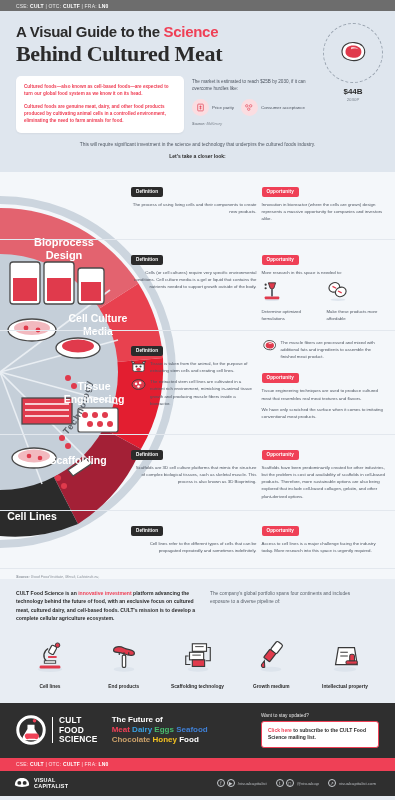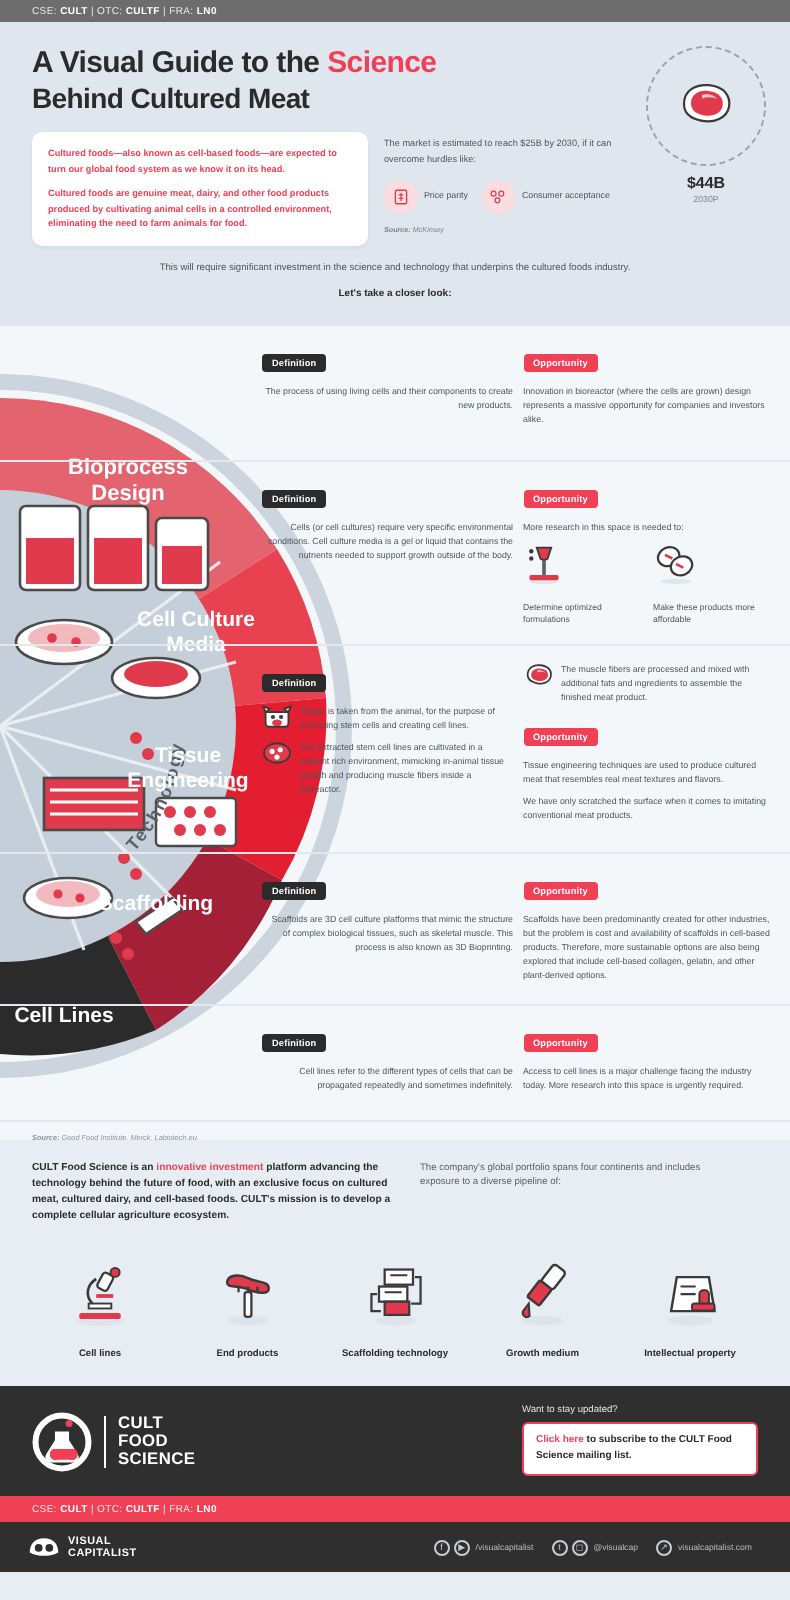--- a/index.html
+++ b/index.html
@@ -15,21 +15,21 @@
     height:11px; background:#6d6d6d; color:#e9e9e9;
     font-size:5px; letter-spacing:.2px;
     display:flex; align-items:center; padding-left:16px;
   }
   .ticker b { color:#fff; font-weight:700; }
 
   
   .header { background:#dfe6ee; padding:12px 16px 6px 16px; position:relative; }
   h1 { font-size:15px; line-height:1.18; font-weight:700; color:#2b2b2b; letter-spacing:-.3px;}
   h1 .hl { color:#ef4056; }
-  h1 .l2 { font-size:14px; display:block; }
+  h1 .l2 { font-size:22px; display:block;font-family:Liberation Serif, serif; }
 
   .hero-wrap { display:flex; gap:8px; margin-top:9px; align-items:flex-start; }
   .callout {
     background:#fff; border-radius:5px; padding:7px 8px 8px 8px;
     width:168px; box-shadow:0 1px 2px rgba(0,0,0,.05);
   }
   .callout p { font-size:4.6px; line-height:1.62; font-weight:700; color:#ef4056; margin-bottom:5px;}
   .callout p:last-child { margin-bottom:0; }
 
   .market { width:120px; padding-top:2px; }
@@ -570,20 +570,34 @@
         <path d="M12 21 h12 a3 3 0 0 1 -2.6 6 h-6.8 a3 3 0 0 1 -2.6 -6 z" fill="#ef4056"></path>
       </svg>
       <div class="divline"></div>
       <div class="logotext">
         <div>CULT</div>
         <div>FOOD</div>
         <div>SCIENCE</div>
       </div>
     </div>
 
+    <div class="future">
+      <div class="t1">The Future of</div>
+      <div>
+        <span style="color:#ef4056">Meat</span>
+        <span style="color:#3aa0e0">Dairy</span>
+        <span style="color:#48bb6e">Eggs</span>
+        <span style="color:#3f7fd4">Seafood</span>
+      </div>
+      <div>
+        <span style="color:#c9a06a">Chocolate</span>
+        <span style="color:#f2c021">Honey</span>
+        <span style="color:#ffffff">Food</span>
+      </div>
+    </div>
 
     <div class="subs">
       <div class="q">Want to stay updated?</div>
       <div class="subsbox">
         <span class="hl">Click here</span><span> to subscribe to the CULT Food Science mailing list.</span>
       </div>
     </div>
   </div>
 
   <div class="botticker">

